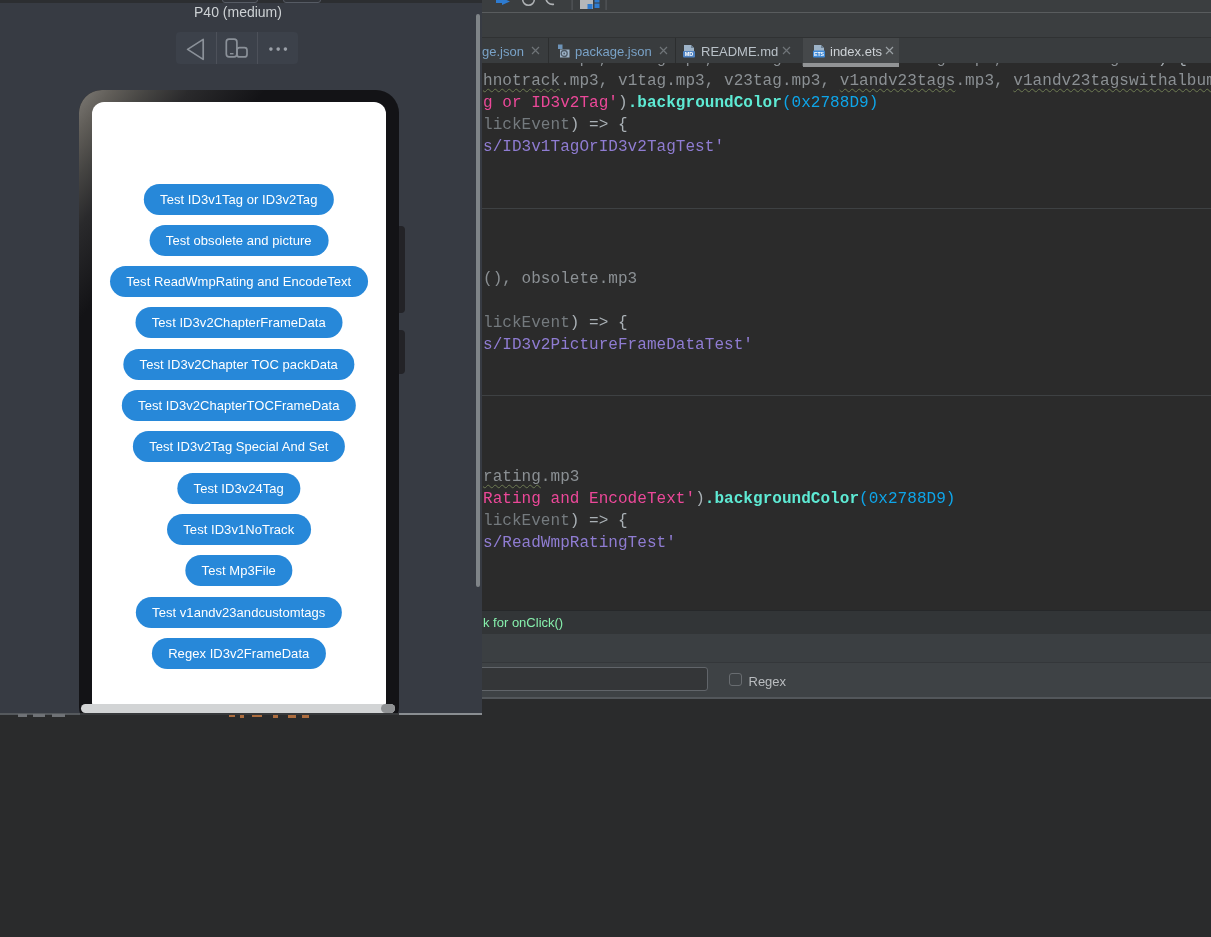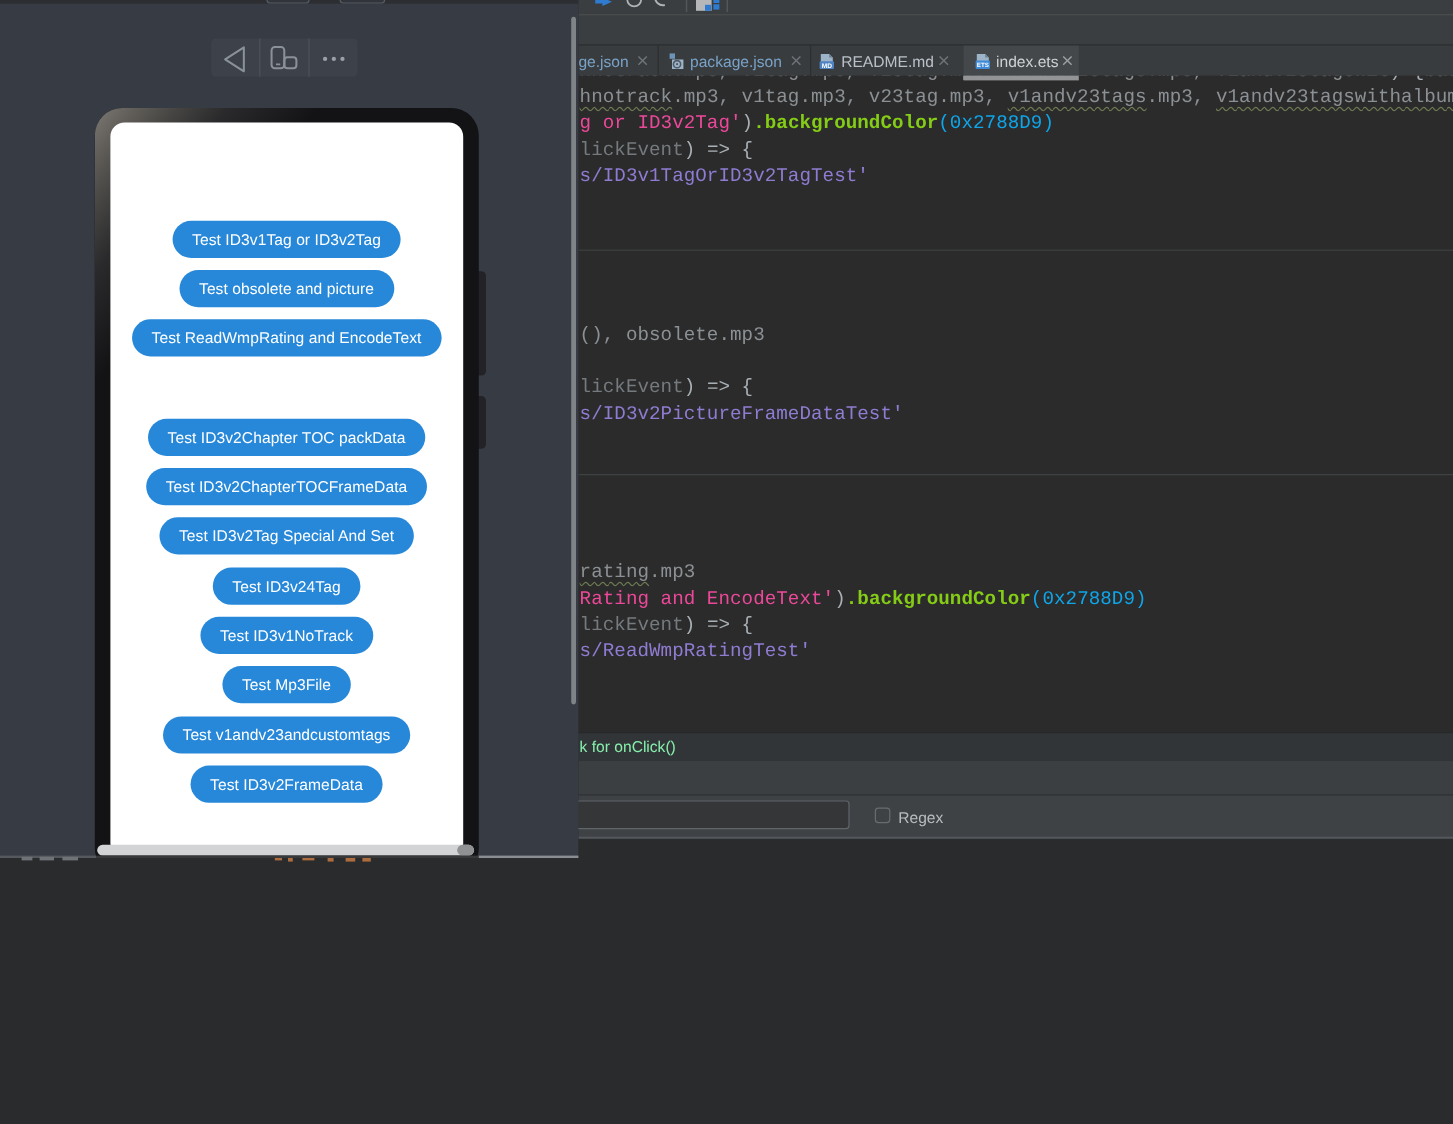--- a/index.html
+++ b/index.html
@@ -1,19 +1,19 @@
 <!DOCTYPE html>
 <html><head><meta charset="utf-8">
 <style>
 *{margin:0;padding:0;box-sizing:border-box}
 html,body{width:1211px;height:937px;background:#2a2b2c;overflow:hidden;font-family:"Liberation Sans",sans-serif}
 .abs{position:absolute}
 .mono{font-family:"Liberation Mono",monospace;font-size:16px;letter-spacing:.04px;white-space:pre;line-height:22px}
 .g{color:#8b9094}.dim{color:#747a7e}.pu{color:#ec4899}.pv{color:#8f7cd2}.sa{color:#0ea5e9}
-.wb{color:#84cc16;font-weight:bold}.lt{color:#a9b0b5}
+.wb{color:#5eead4;font-weight:bold}.lt{color:#a9b0b5}
 .sq{text-decoration:underline wavy 1px #6d7a52;text-underline-offset:3px}
 .btn{position:absolute;left:146.75px;transform:translateX(-50%);height:31px;line-height:31px;border-radius:15.5px;background:#2788d9;color:#fff;font-size:13px;letter-spacing:.05px;padding:0 16.5px;white-space:nowrap;text-align:center}
 </style></head>
 <body>
 
 <div class="abs" id="ide"></div>
 
 <div class="abs" style="left:482px;top:0;width:729px;height:11.5px;background:#3b3e40"></div>
 <div class="abs" style="left:482px;top:11.5px;width:729px;height:1.2px;background:#595c5e"></div>
 <div class="abs" style="left:482px;top:12.7px;width:729px;height:24.3px;background:#3b3e40"></div>
@@ -100,20 +100,21 @@
 <div class="abs" style="left:728.5px;top:672.5px;width:13.5px;height:13.5px;border:1.5px solid #686c70;border-radius:3px"></div>
 <div class="abs" style="left:748.5px;top:674px;color:#b9bcbf;font-size:13px">Regex</div>
 <div class="abs" style="left:482px;top:697px;width:729px;height:1.8px;background:#53575b"></div>
 
 <div class="abs" style="left:0;top:0;width:482px;height:715px;background:#373b43;overflow:hidden">
 
   <div class="abs" style="left:0;top:0;width:482px;height:2.6px;background:#2c2e31"></div>
   <div class="abs" style="left:222px;top:-3px;width:36px;height:5.5px;border:1.5px solid #565b64;border-radius:3px;background:#31343a"></div>
   <div class="abs" style="left:283px;top:-3px;width:38px;height:5.5px;border:1.5px solid #565b64;border-radius:3px;background:#31343a"></div>
 
+  <div class="abs" style="left:0;top:4px;width:476px;text-align:center;color:#cdd1d4;font-size:14px">P40 (medium)</div>
 
   <div class="abs" style="left:176px;top:31.8px;width:122px;height:31.8px;background:#3c414a;border-radius:4px"></div>
   <div class="abs" style="left:215.7px;top:31.8px;width:1.2px;height:31.8px;background:#4d515a"></div>
   <div class="abs" style="left:257.3px;top:31.8px;width:1.2px;height:31.8px;background:#4d515a"></div>
   <svg class="abs" style="left:176px;top:31.8px;width:122px;height:32px" viewBox="0 0 122 32">
     <path d="M27.2 7.4 L11.6 17.4 L27.2 27.4 Z" fill="none" stroke="#8b9199" stroke-width="1.7" stroke-linejoin="round"></path>
     <rect x="50.3" y="7.1" width="10.6" height="17.8" rx="2.8" fill="none" stroke="#8b9199" stroke-width="1.7"></rect>
     <path d="M54 21.7 h3.5" stroke="#8b9199" stroke-width="1.4"></path>
     <rect x="61" y="15.7" width="10" height="9.2" rx="2.5" fill="none" stroke="#8b9199" stroke-width="1.7"></rect>
     <circle cx="94.9" cy="17.1" r="1.8" fill="#9ba0a8"></circle>
@@ -125,28 +126,29 @@
   <div class="abs" style="left:394px;top:330px;width:11px;height:44px;border-radius:4px;background:#232327"></div>
 
   <div class="abs" style="left:79px;top:90px;width:320px;height:640px;border-radius:23px;background:#131316;overflow:hidden">
     <div class="abs" style="left:0;top:0;width:220px;height:440px;background:linear-gradient(129deg,#7d7a75 0px,#615e59 26px,#454442 54px,#2a2a2c 86px,rgba(19,19,22,0) 145px)"></div>
   </div>
 
   <div class="abs" style="left:92px;top:101.5px;width:293.5px;height:607.5px;border-radius:12px 12px 6px 6px;background:#ffffff;overflow:hidden">
     <div class="btn" style="top:82px">Test ID3v1Tag or ID3v2Tag</div>
     <div class="btn" style="top:164.6px">Test ReadWmpRating and EncodeText</div>
     <div class="btn" style="top:123.3px">Test obsolete and picture</div>
+    <div class="btn" style="top:205.9px">Test ID3v2ChapterFrameData</div>
     <div class="btn" style="top:247.2px">Test ID3v2Chapter TOC packData</div>
     <div class="btn" style="top:288.5px">Test ID3v2ChapterTOCFrameData</div>
     <div class="btn" style="top:329.8px">Test ID3v2Tag Special And Set</div>
     <div class="btn" style="top:371.1px">Test ID3v24Tag</div>
     <div class="btn" style="top:412.4px">Test ID3v1NoTrack</div>
     <div class="btn" style="top:453.7px">Test Mp3File</div>
     <div class="btn" style="top:495px">Test v1andv23andcustomtags</div>
-    <div class="btn" style="top:536.3px">Test ID3v2FrameData</div>
+    <div class="btn" style="top:536.3px">Regex ID3v2FrameData</div>
   </div>
 
   <div class="abs" style="left:81px;top:704.3px;width:313.5px;height:9px;border-radius:4.5px;background:#d2d4d5"></div>
   <div class="abs" style="left:381px;top:704.3px;width:13.5px;height:9px;border-radius:4.5px;background:#8f9193"></div>
 
   <div class="abs" style="left:476.2px;top:14px;width:3.6px;height:573px;border-radius:2px;background:#7f8488"></div>
 </div>
 
 <div class="abs" style="left:0;top:713.4px;width:80px;height:1.8px;background:#55595d"></div>
 <div class="abs" style="left:80px;top:713.4px;width:319px;height:1.8px;background:#37393b"></div>

